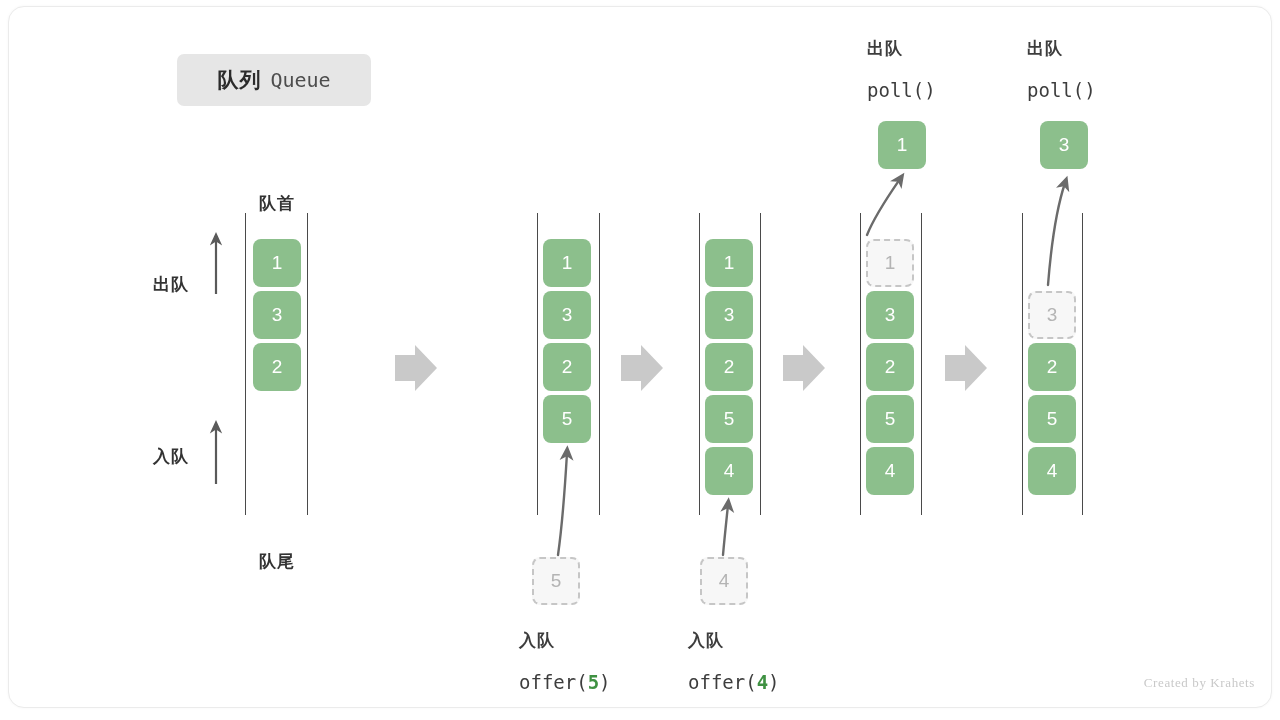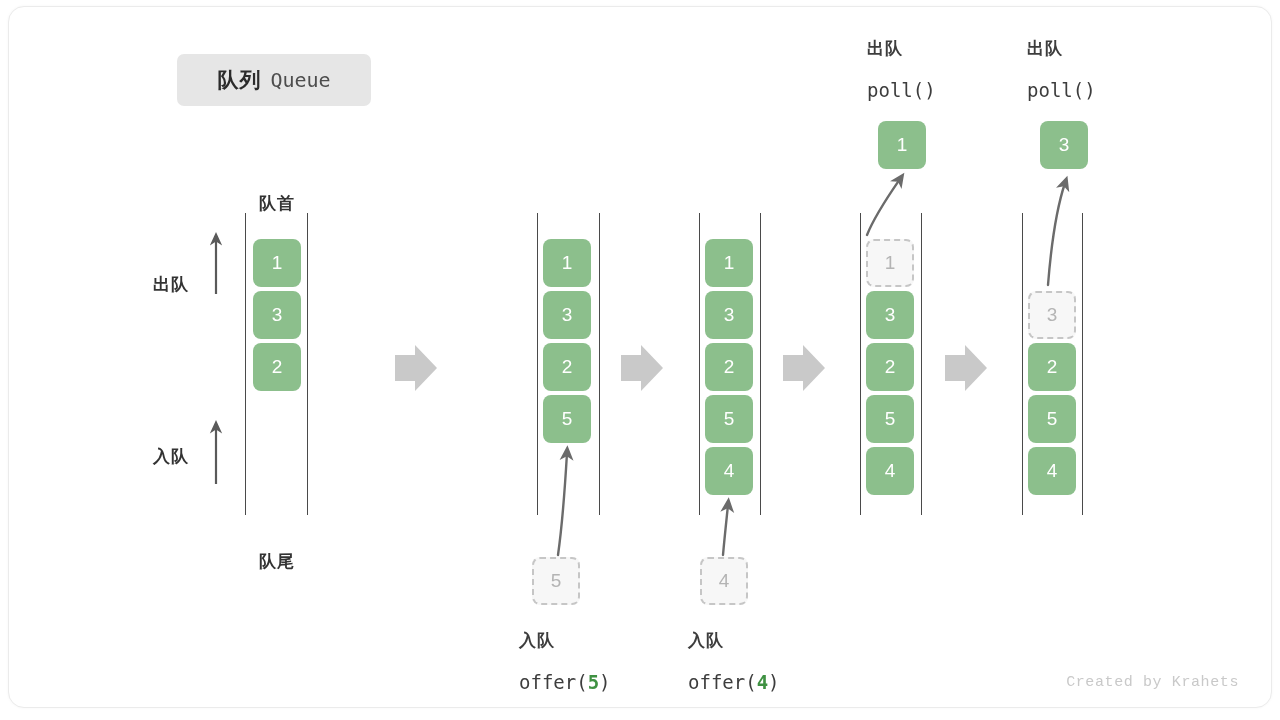--- a/index.html
+++ b/index.html
@@ -96,23 +96,23 @@
     box-sizing: border-box;
   }
   .cell.ghost {
     background: #f7f7f7;
     border: 2px dashed #c6c6c6;
     color: #b4b4b4;
   }
 
   
   #footer {
-    right: 32px; bottom: 16px;
-    font-family: Liberation Mono, monospace;
-    font-size: 15px;
+    right: 16px; bottom: 16px;
+    font-family: Liberation Serif, serif;
+    font-size: 13px;
     color: #c9c9c9;
     letter-spacing: 0.6px;
   }
 
   svg.overlay {
     position: absolute;
     left: 0; top: 0;
     width: 1264px; height: 702px;
     pointer-events: none;
   }

